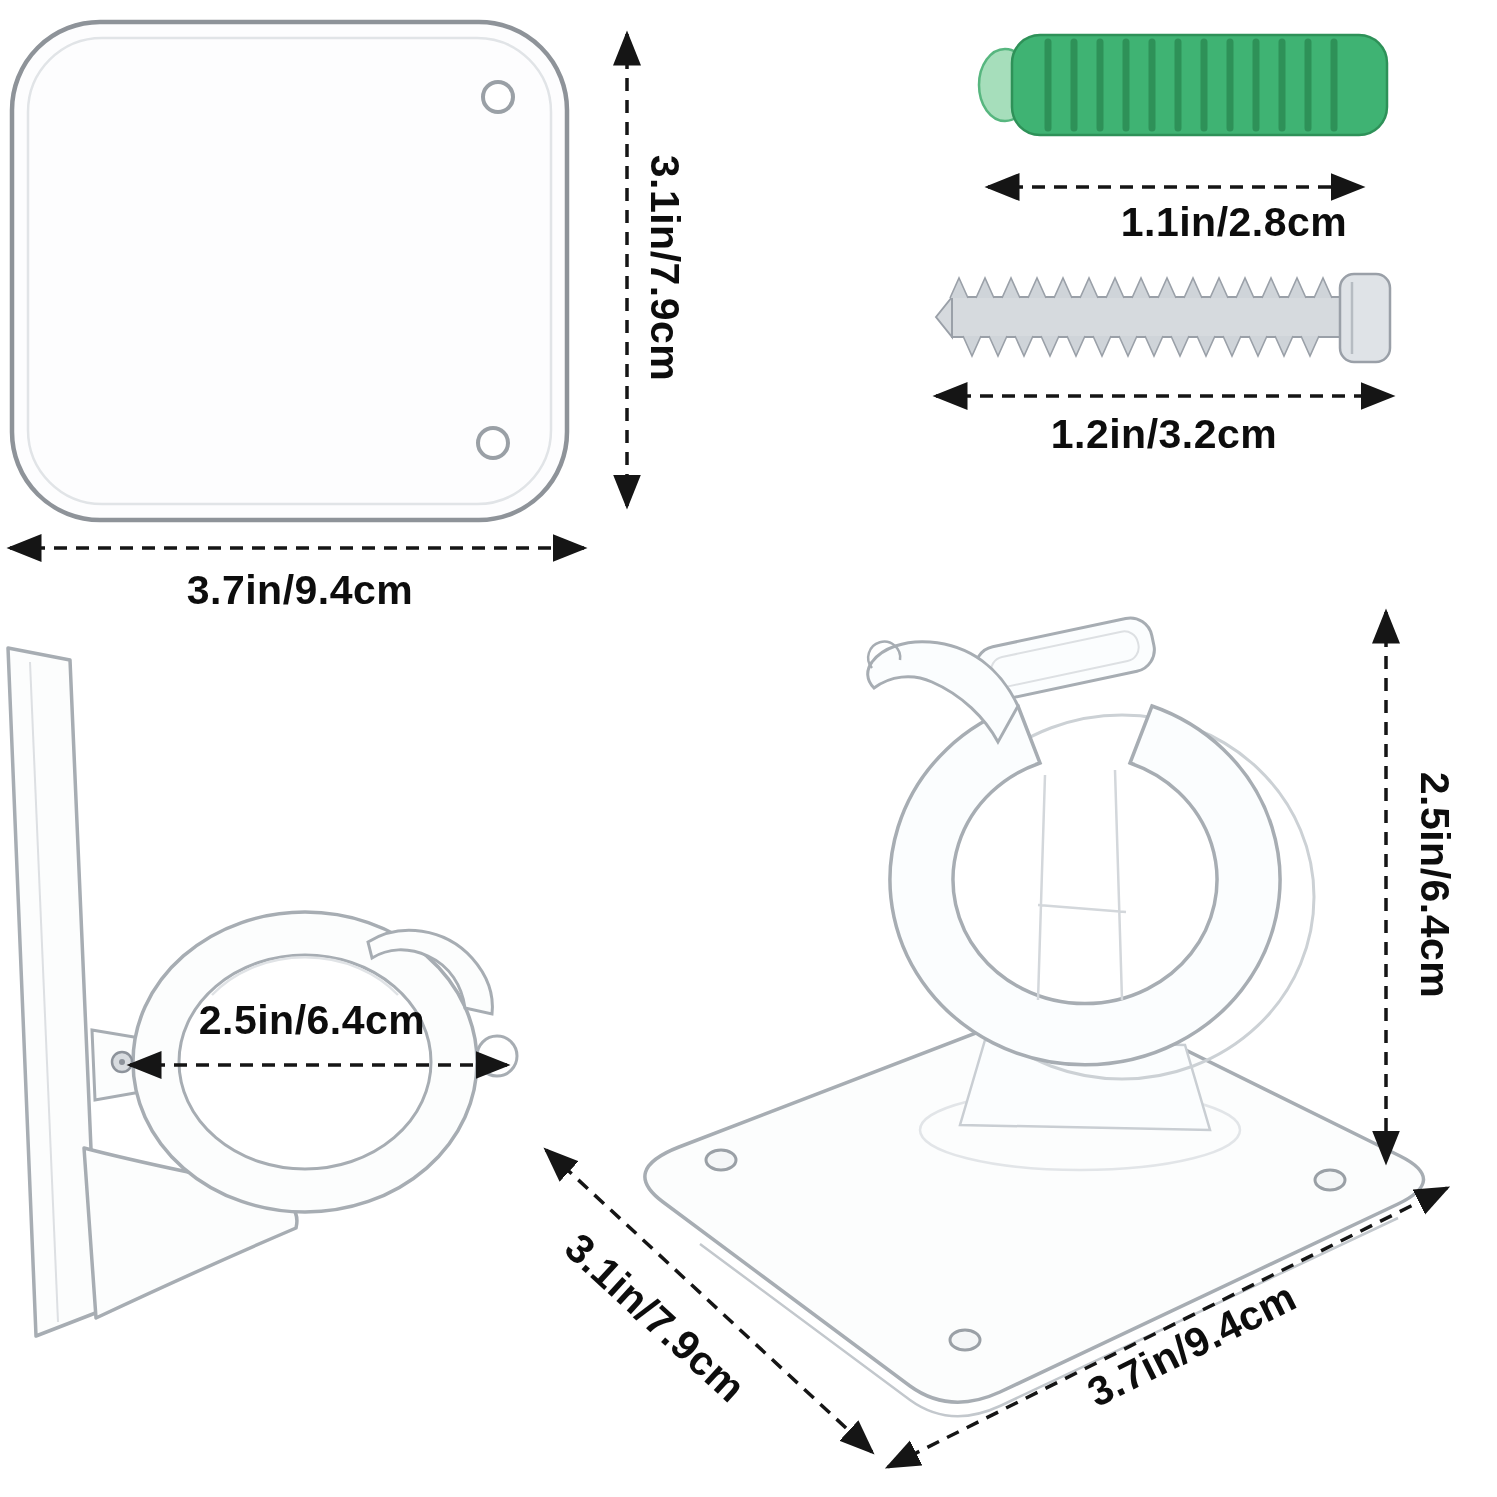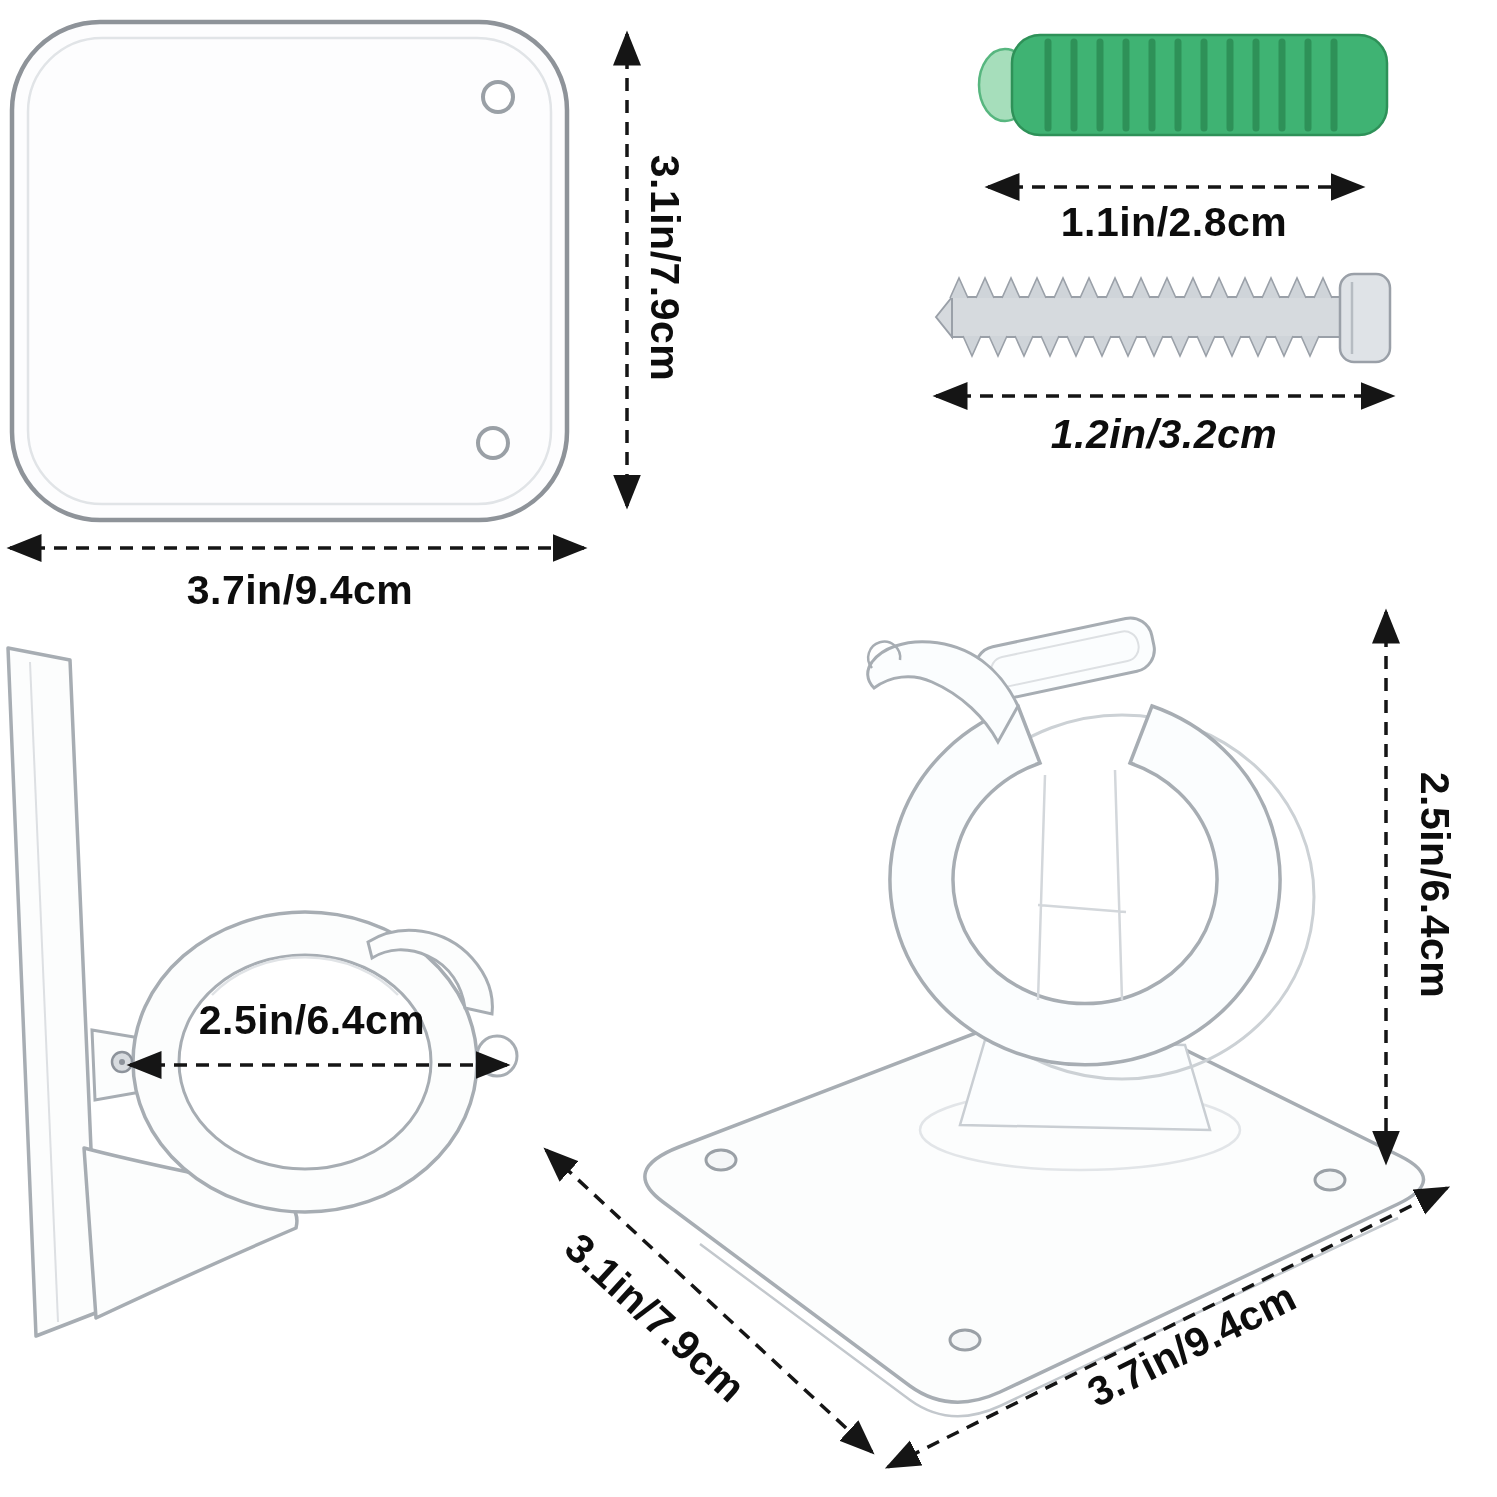--- a/index.html
+++ b/index.html
@@ -92,20 +92,20 @@
       <line x1="936" y1="396" x2="1392" y2="396" marker-start="url(#arr)" marker-end="url(#arr)"></line>
       <line x1="130" y1="1065" x2="507" y2="1065" marker-start="url(#arr)" marker-end="url(#arr)"></line>
       <line x1="1386" y1="612" x2="1386" y2="1162" marker-start="url(#arr)" marker-end="url(#arr)"></line>
       <line x1="546" y1="1150" x2="872" y2="1452" marker-start="url(#arr)" marker-end="url(#arr)"></line>
       <line x1="888" y1="1467" x2="1447" y2="1188" marker-start="url(#arr)" marker-end="url(#arr)"></line>
     </g>
   </svg>
 
   <div class="dim-label rot90" style="left:664px;top:268px;">3.1in/7.9cm</div>
   <div class="dim-label" style="left:300px;top:590px;">3.7in/9.4cm</div>
-  <div class="dim-label" style="left:1174px;top:222px;text-align:right;">1.1in/2.8cm</div>
-  <div class="dim-label" style="left:1164px;top:434px;font-style:italic;">1.2in/3.2cm</div>
+  <div class="dim-label" style="left:1234px;top:222px;text-align:right;">1.1in/2.8cm</div>
+  <div class="dim-label" style="left:1164px;top:434px;">1.2in/3.2cm</div>
   <div class="dim-label" style="left:312px;top:1020px;">2.5in/6.4cm</div>
   <div class="dim-label rot90" style="left:1434px;top:885px;">2.5in/6.4cm</div>
   <div class="dim-label rot43" style="left:655px;top:1318px;">3.1in/7.9cm</div>
   <div class="dim-label rotm27" style="left:1192px;top:1345px;">3.7in/9.4cm</div>
 
 </div>
 
 </body></html>

